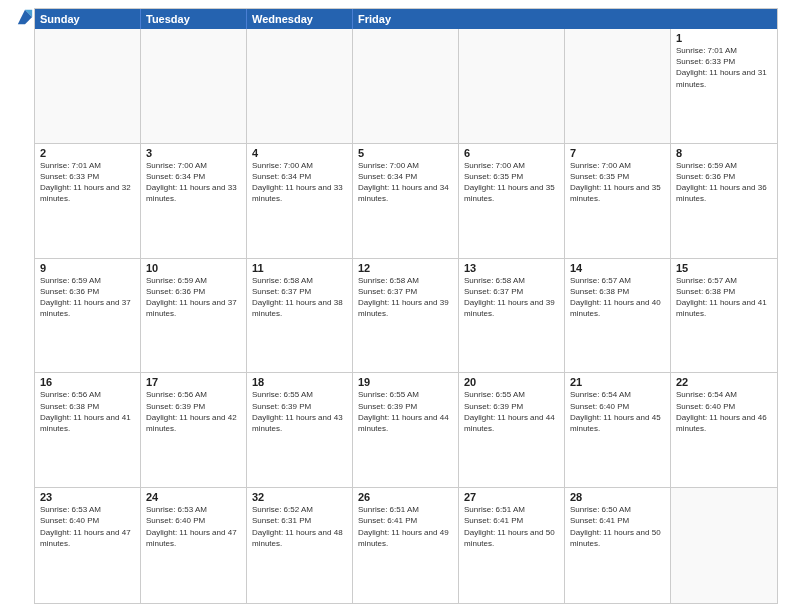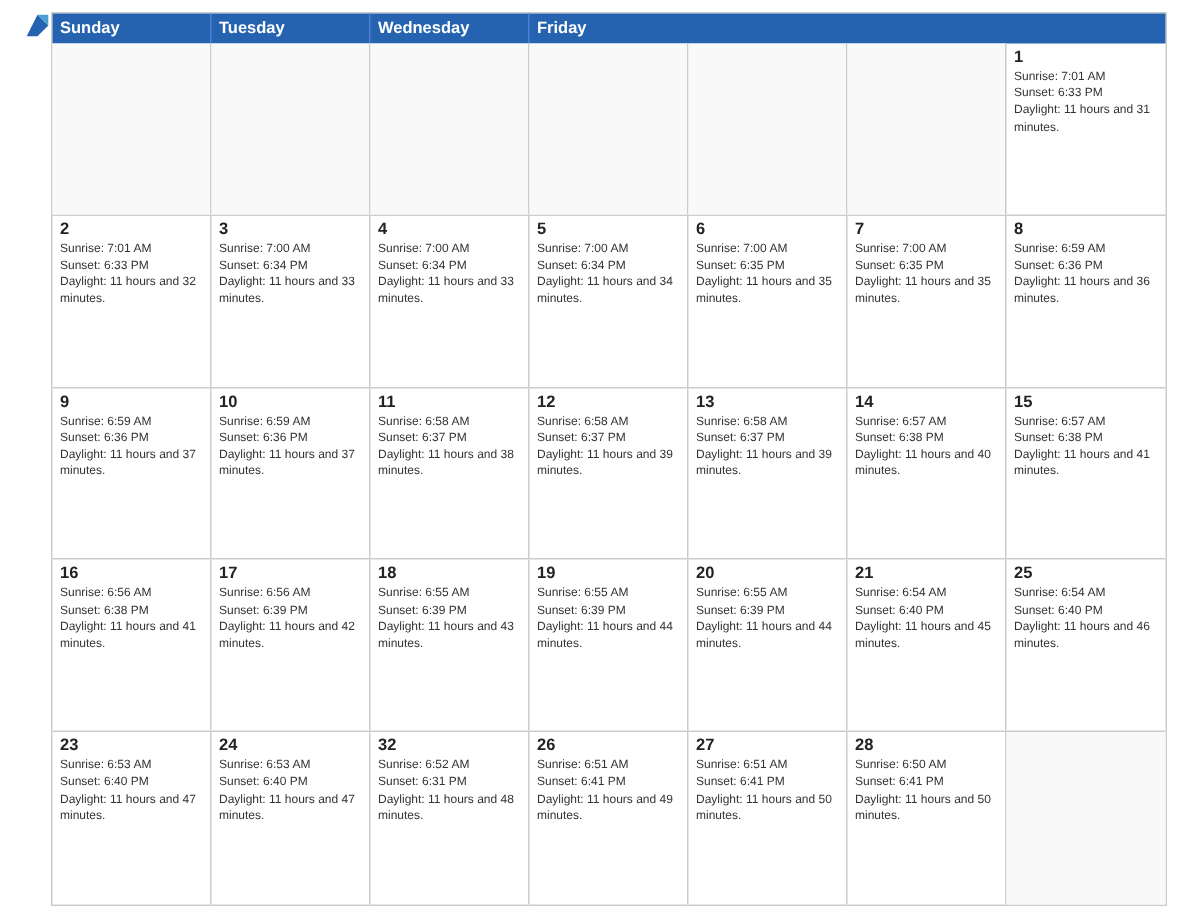--- a/index.html
+++ b/index.html
@@ -272,21 +272,21 @@
 Sunset: 6:39 PM
 Daylight: 11 hours and 44 minutes.</div>
           </div>
           <div class="calendar-cell">
             <span class="day-number">21</span>
             <div class="cell-info" style="white-space: pre-line;">Sunrise: 6:54 AM
 Sunset: 6:40 PM
 Daylight: 11 hours and 45 minutes.</div>
           </div>
           <div class="calendar-cell">
-            <span class="day-number">25</span>
+            <span class="day-number">22</span>
             <div class="cell-info" style="white-space: pre-line;">Sunrise: 6:54 AM
 Sunset: 6:40 PM
 Daylight: 11 hours and 46 minutes.</div>
           </div>
         </div>
         <div class="calendar-row">
           <div class="calendar-cell">
             <span class="day-number">23</span>
             <div class="cell-info" style="white-space: pre-line;">Sunrise: 6:53 AM
 Sunset: 6:40 PM

